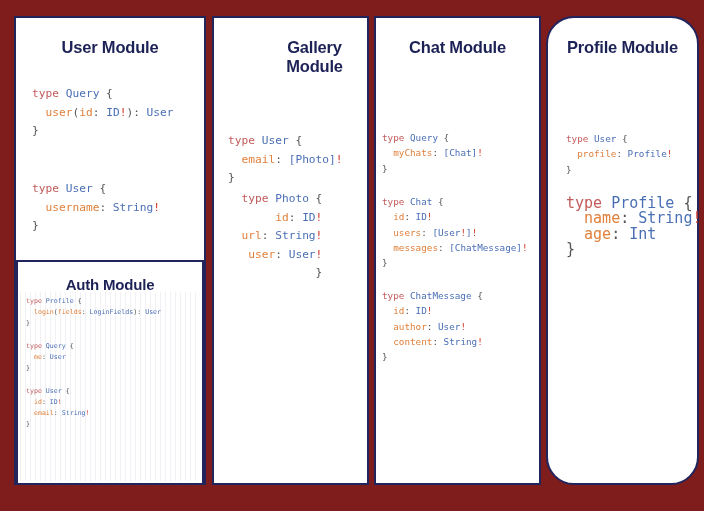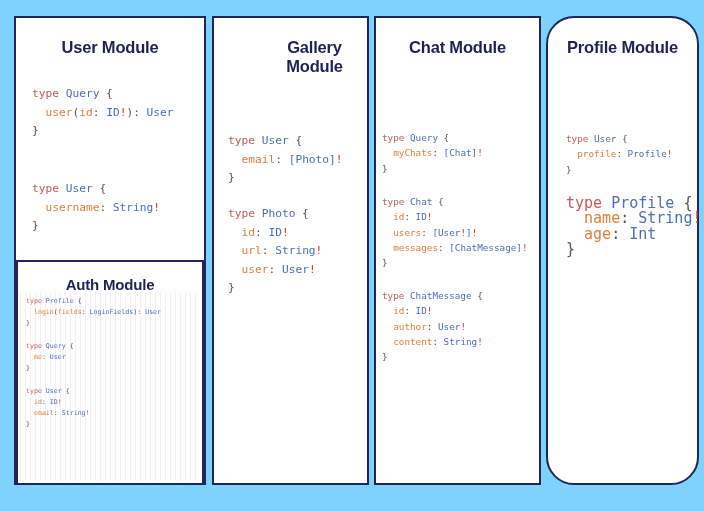--- a/index.html
+++ b/index.html
@@ -10,21 +10,21 @@
   body {
     width: 704px;
     height: 511px;
     font-family: "Liberation Sans", sans-serif;
     -webkit-font-smoothing: antialiased;
   }
   #board {
     position: relative;
     width: 704px;
     height: 511px;
-    background: #7dd3fc;
+    background: #7f1d1d;
     overflow: hidden;
   }
 
   .panel {
     position: absolute;
     background: #ffffff;
     border: 2px solid #22245c;
     box-sizing: border-box;
   }
 
@@ -86,21 +86,21 @@
       to right,
       rgba(120,120,160,0.10) 0px,
       rgba(120,120,160,0.10) 1px,
       rgba(255,255,255,0) 1px,
       rgba(255,255,255,0) 5px);
     pointer-events: none;
   }
 
   
   #gal-code-1 { left: 14px; top: 114px; font-size: 11.2px; line-height: 18.5px; }
-  #gal-code-2 { left: 14px; top: 187px; font-size: 11.2px; line-height: 18.5px; }
+  #gal-code-2 { left: 14px; top: 172px; font-size: 11.2px; line-height: 18.5px; text-align: right; }
 
   
   #chat-code-1 { left: 6px;  top: 112px; font-size: 9.3px; line-height: 15.3px; }
   #chat-code-2 { left: 6px;  top: 176px; font-size: 9.3px; line-height: 15.3px; }
   #chat-code-3 { left: 6px;  top: 270px; font-size: 9.3px; line-height: 15.3px; }
 
   
   #prof-code-1 { left: 18px; top: 113px; font-size: 9.3px; line-height: 15.3px; }
   #prof-code-2 { left: 18px; top: 178px; font-size: 15px; line-height: 15.3px; }
 </style>

